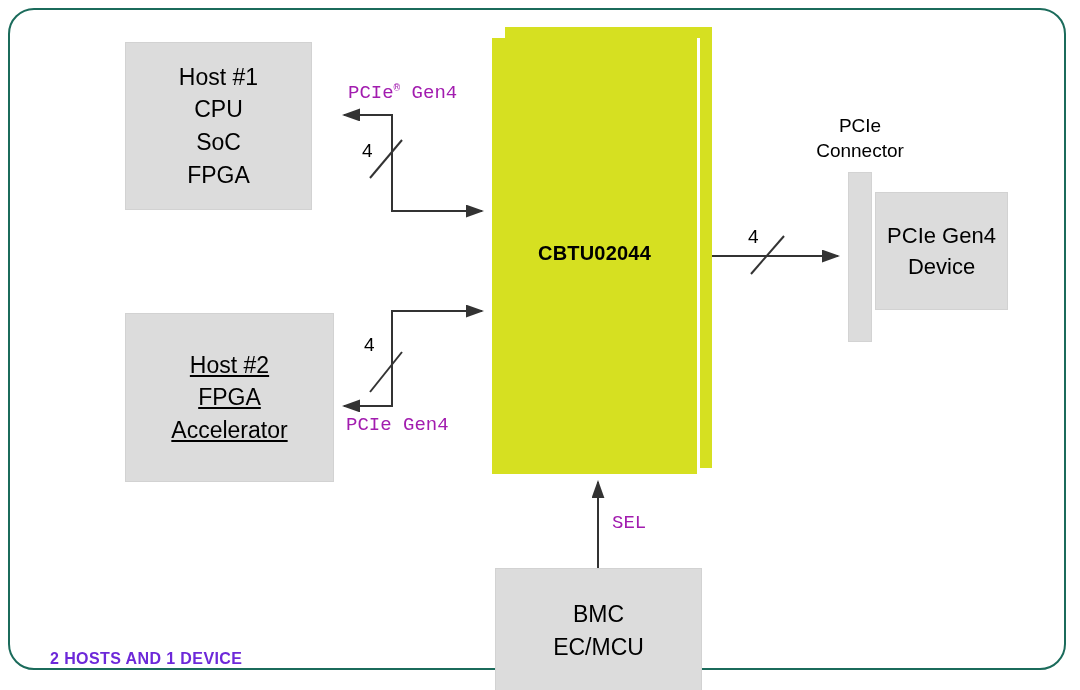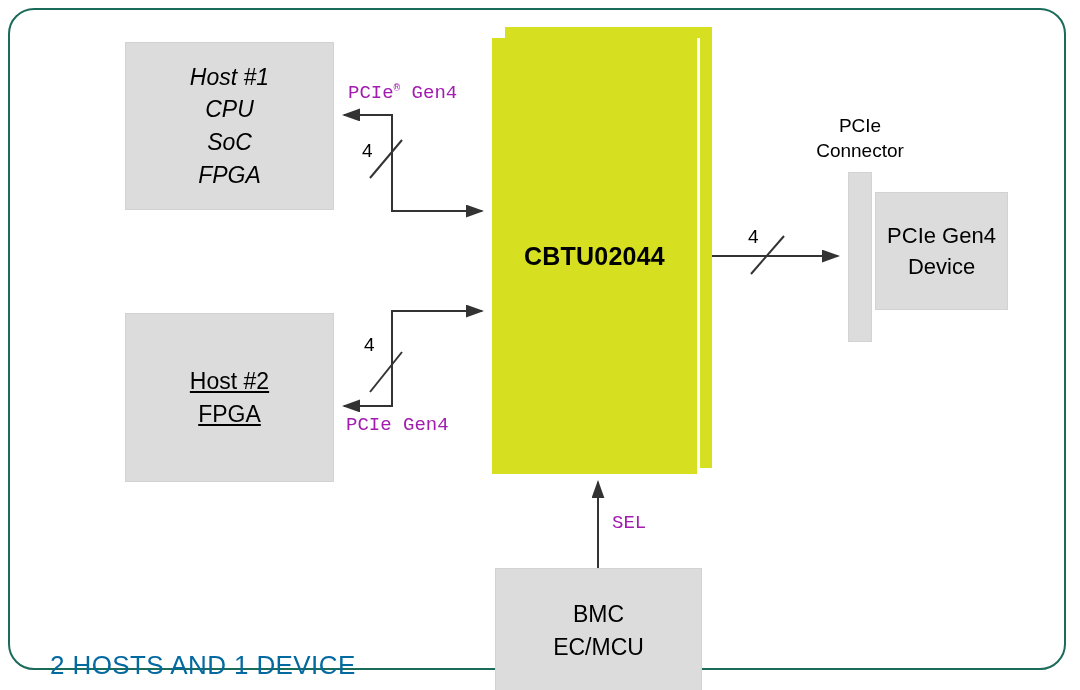--- a/index.html
+++ b/index.html
@@ -26,43 +26,43 @@
     height: 662px;
     border: 2px solid #1b6b5b;
     border-radius: 26px;
     box-sizing: border-box;
     background: transparent;
   }
   .caption {
     position: absolute;
     left: 50px;
     top: 650px;
-    font-size: 26px;
-    font-weight: normal;
-    color: #0369a1;
+    font-size: 16px;
+    font-weight: bold;
+    color: #6d28d9;
     letter-spacing: 0.4px;
     white-space: nowrap;
   }
   
   .gbox {
     position: absolute;
     background: #dcdcdc;
     border: 1px solid #d2d2d2;
     box-sizing: border-box;
     display: flex;
     flex-direction: column;
     align-items: center;
     justify-content: center;
     color: #000000;
     font-size: 23px;
     line-height: 1.42;
     text-align: center;
   }
   .gbox .line { display: block; }
-  #host1 { left: 125px; top: 42px;  width: 209px; height: 168px; font-style: italic; }
+  #host1 { left: 125px; top: 42px;  width: 187px; height: 168px; }
   #host2 { left: 125px; top: 313px; width: 209px; height: 169px; text-decoration: underline; }
   #bmc   { left: 495px; top: 568px; width: 207px; height: 126px; }
   #device{ left: 875px; top: 192px; width: 133px; height: 118px; font-size: 22px; }
   #connector {
     position: absolute;
     left: 848px; top: 172px;
     width: 24px; height: 170px;
     background: #dcdcdc;
     border: 1px solid #d3d3d3;
     box-sizing: border-box;
@@ -91,21 +91,21 @@
     background: #d6e021;
     border-right: 3px solid #ffffff;
     box-sizing: border-box;
   }
   .chip-label {
     position: absolute;
     left: 492px;
     top: 242px;
     width: 205px;
     text-align: center;
-    font-size: 25px;
+    font-size: 20px;
     font-weight: bold;
     color: #000;
     letter-spacing: 0.2px;
   }
   
   svg.wires {
     position: absolute;
     left: 0; top: 0;
     width: 1080px; height: 690px;
     overflow: visible;
@@ -174,20 +174,21 @@
   <div class="gbox" id="host1">
     <span class="line">Host #1</span>
     <span class="line">CPU</span>
     <span class="line">SoC</span>
     <span class="line">FPGA</span>
   </div>
 
   <div class="gbox" id="host2">
     <span class="line">Host #2</span>
     <span class="line">FPGA</span>
+    <span class="line">Accelerator</span>
   </div>
 
   <div class="gbox" id="bmc">
     <span class="line">BMC</span>
     <span class="line">EC/MCU</span>
   </div>
 
   <div id="connector"></div>
 
   <div class="conn-label">

